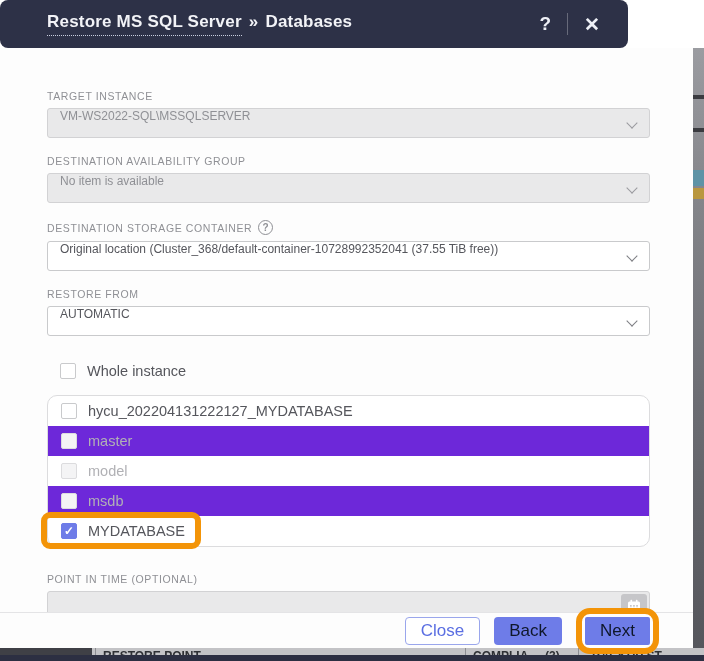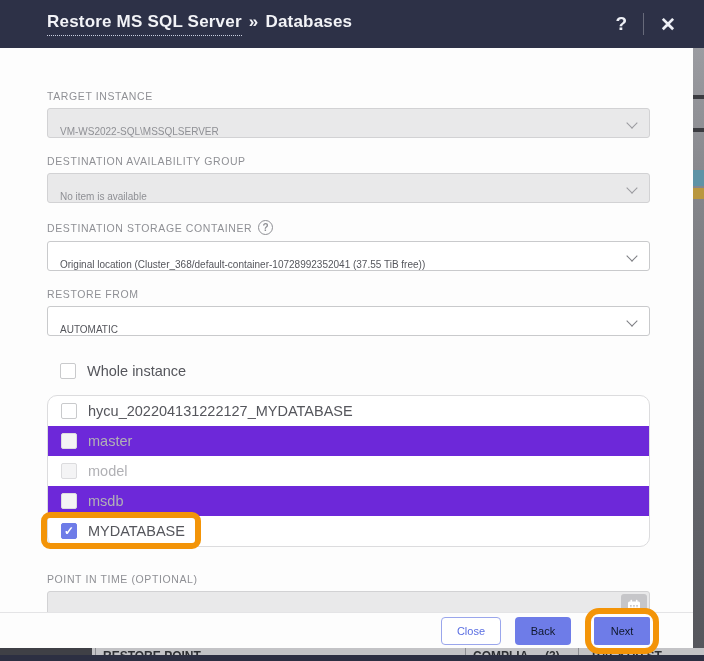--- a/index.html
+++ b/index.html
@@ -1,21 +1,21 @@
 <!DOCTYPE html>
 <html><head>
 <meta charset="utf-8">
 <style>
   * { margin:0; padding:0; box-sizing:border-box; }
   html,body { font-family:"Liberation Sans", sans-serif; }
   .screen{ position:relative; width:704px; height:661px; background:#fff; overflow:hidden; }
 
   
-  .hdr{ position:absolute; left:0; top:0; width:704px; height:48px; background:#2d3147;
-        display:flex; align-items:center; padding:0 18px 0 47px; }
+  .hdr{ position:absolute; left:0; top:0; width:628px; height:48px; background:#2d3147;
+        display:flex; align-items:center; padding:0 18px 0 47px;border-radius:8px; }
   .hdr-title{ font-size:17px; font-weight:600; color:#f2f3f7; letter-spacing:.2px; display:flex; align-items:baseline; gap:7px; }
   .hdr-title .link{ border-bottom:1px dotted #c9cede; padding-bottom:3px; cursor:pointer; }
   .hdr-spacer{ flex:1; }
   .hdr-help{ color:#eef0f6; font-size:19px; font-weight:700; padding:2px 10px; cursor:pointer; }
   .hdr-div{ width:1px; height:22px; background:rgba(255,255,255,.28); margin:0 6px; }
   .hdr-close{ color:#eef0f6; font-size:19px; font-weight:700; padding:2px 10px; cursor:pointer; }
 
   
   .bg-right{ position:absolute; left:693px; top:48px; width:11px; height:600px;
              background:linear-gradient(180deg,#9b9ca1 0%, #84858a 25%, #6b6c72 60%, #55565c 100%); }
@@ -26,21 +26,21 @@
   .bg-tablehead .frag-text{ position:absolute; top:1px; font-size:12px; font-weight:700; color:#2e3034; white-space:nowrap; }
   .bg-bottombar{ position:absolute; left:0; top:655px; width:704px; height:6px; background:#2c2f42; }
 
   
   .body{ position:absolute; left:0; top:48px; width:693px; height:564px; background:#fdfdfd; padding:42px 43px 0 47px; }
   .field{ margin-bottom:17px; }
   .lbl{ display:flex; align-items:center; gap:6px; font-size:10.5px; letter-spacing:.6px; color:#8f9095; margin-bottom:6px; }
   .help-circle{ width:15px; height:15px; border:1.5px solid #8f9095; border-radius:50%; color:#8f9095;
                 font-size:10px; font-weight:700; display:inline-flex; align-items:center; justify-content:center; cursor:pointer; }
   .select{ position:relative; height:30px; border:1px solid #c9cacc; border-radius:3px; background:#fff;
-           display:flex; align-items:flex-end; padding:0 30px 0 12px; font-size:10px; color:#55565c; cursor:pointer; }
+           display:flex; align-items:flex-start; padding:0 30px 0 12px; font-size:12px; color:#55565c; cursor:pointer; }
   .select.disabled{ background:#e9e9ea; color:#8f9095; border-color:#d2d2d4; cursor:default; }
   .chev{ position:absolute; right:13px; top:10px; width:8px; height:8px; border-right:1.5px solid #7d7e83;
          border-bottom:1.5px solid #7d7e83; transform:rotate(45deg); }
   .select.disabled .chev{ border-color:#9a9a9e; }
 
   
   .cb{ width:16px; height:16px; border:1.5px solid #c9cacc; border-radius:2px; background:#fff; flex:none;
        display:inline-flex; align-items:center; justify-content:center; cursor:pointer; }
   .cb.disabled{ border-color:#dcdcde; background:#f4f4f5; cursor:default; }
   .cb.checked{ background:#6e7ce8; border-color:#6e7ce8; color:#fff; font-size:12px; font-weight:700; }
@@ -57,21 +57,21 @@
 
   .pit{ margin-top:26px; }
   .pit-input{ position:relative; height:30px; border:1px solid #d2d2d4; border-radius:3px; background:#e9e9ea; }
   .cal-btn{ position:absolute; right:2px; top:2px; width:26px; height:24px; background:#c6c6c9; border:none;
             border-radius:3px; display:flex; align-items:center; justify-content:center; cursor:pointer; }
 
   
   .footer{ position:absolute; left:0; top:612px; width:693px; height:36px; background:#fdfdfd;
            border-top:1px solid #e4e4e6; display:flex; align-items:center; justify-content:flex-end;
            gap:14px; padding-right:37px; overflow:visible; }
-  .btn{ height:28px; min-width:56px; padding:0 15px; border-radius:4px; font-size:11px; font-family:inherit; cursor:pointer; }
+  .btn{ height:28px; min-width:56px; padding:0 15px; border-radius:4px; font-size:17px; font-family:inherit; cursor:pointer; }
   .btn-outline{ background:#fff; border:1px solid #9aa6ec; color:#5a6ee2; }
   .btn-fill{ background:#6e7ce8; border:none; color:#0f172a; }
   .next-annot{ border:6px solid #f39408; border-radius:14px; padding:3px; margin:-11px -3px -11px 0;
                display:flex; align-items:center; z-index:4; background:transparent; }
   .next-annot .btn{ border-radius:2px; }
 </style>
 </head>
 <body>
 
 <div class="screen">

